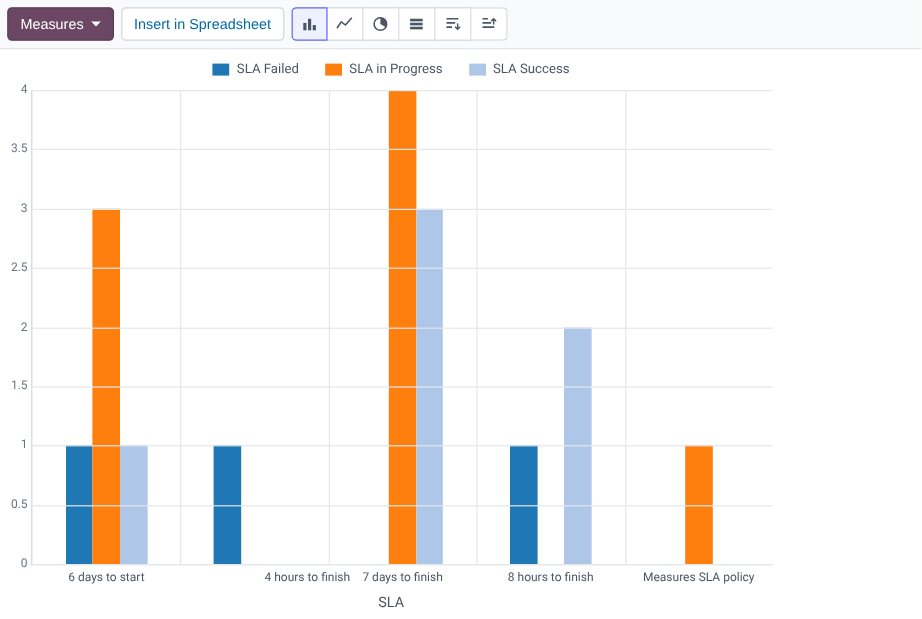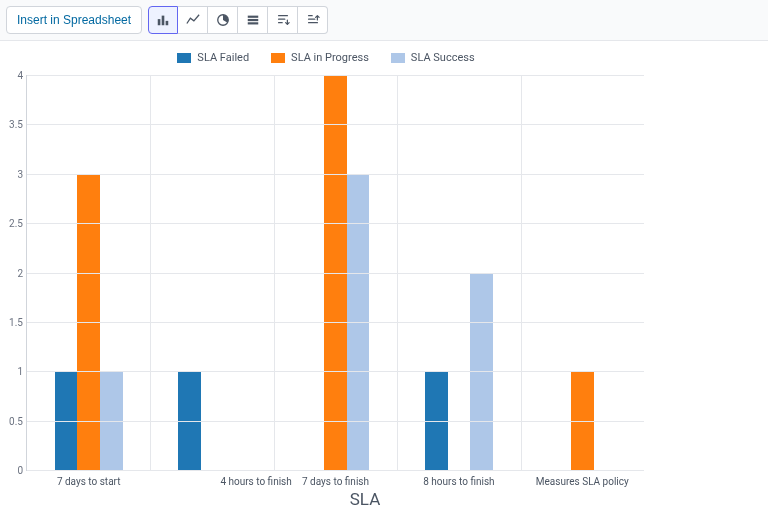--- a/index.html
+++ b/index.html
@@ -124,37 +124,40 @@
     font-size: 10px;
     color: #4b5563;
     white-space: nowrap;
     transform: translateX(-50%);
   }
   .x-axis-label {
     position: absolute;
     bottom: 8px;
     left: 50%;
     transform: translateX(-50%);
-    font-size: 17px;
+    font-size: 12px;
     color: #4b5563;
-    margin-left: 39px;
   }
   .bars-layer {
     position: absolute;
     left: 0; top: 0; right: 0; bottom: 0;
   }
   .bar {
     position: absolute;
     bottom: 0;
   }
 </style>
 </head>
 <body>
 
 <div class="toolbar">
+  <button class="btn primary">
+    <span>Measures</span>
+    <span class="caret-down"></span>
+  </button>
   <button class="btn">
     <span>Insert in Spreadsheet</span>
   </button>
 
   <div class="btn-group">
     <button class="iconbtn active" title="Bar">
       <svg class="icon" viewBox="0 0 16 16">
           <rect x="2" y="7" width="3" height="7" fill="#4b5563"></rect>
           <rect x="6.5" y="3" width="3" height="11" fill="#4b5563"></rect>
           <rect x="11" y="9" width="3" height="5" fill="#4b5563"></rect>
@@ -237,21 +240,21 @@
         <div class="grid-line-h" style="top: 25%;"></div>
         <div class="y-tick" style="top: 25%;">3</div>
         <div class="grid-line-h" style="top: 12.5%;"></div>
         <div class="y-tick" style="top: 12.5%;">3.5</div>
         <div class="grid-line-h" style="top: 0%;"></div>
         <div class="y-tick" style="top: 0%;">4</div>
         <div class="grid-line-v" style="left: 20%;"></div>
         <div class="grid-line-v" style="left: 40%;"></div>
         <div class="grid-line-v" style="left: 60%;"></div>
         <div class="grid-line-v" style="left: 80%;"></div>
-        <div class="x-tick" style="left: 10%;">7 days to start</div>
+        <div class="x-tick" style="left: 10%;">6 days to start</div>
         <div class="x-tick" style="left: 30%; margin-left: 44px;">4 hours to finish</div>
         <div class="x-tick" style="left: 50%;">7 days to finish</div>
         <div class="x-tick" style="left: 70%; text-align: center;">8 hours to finish</div>
         <div class="x-tick" style="left: 90%;">Measures SLA policy</div>
       </div>
   </div>
 
   <div class="x-axis-label">SLA</div>
 </div>
 

